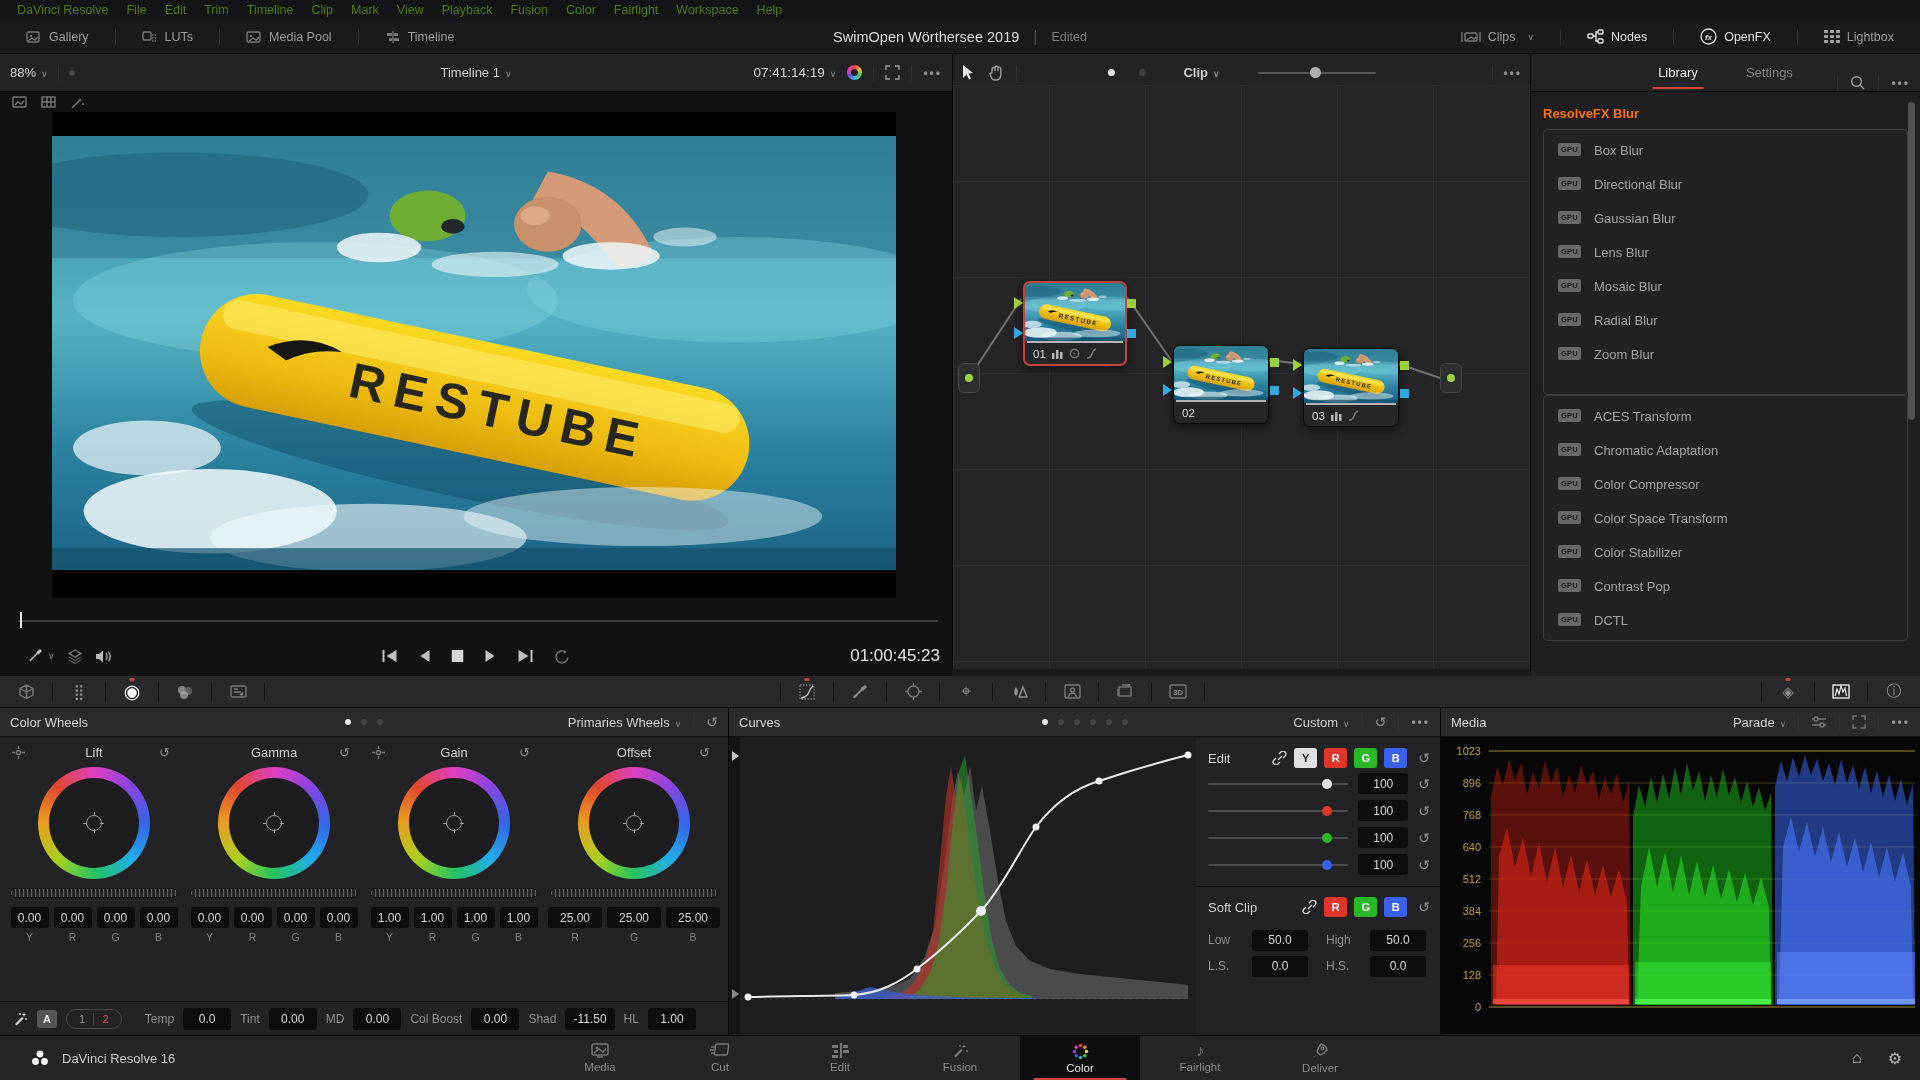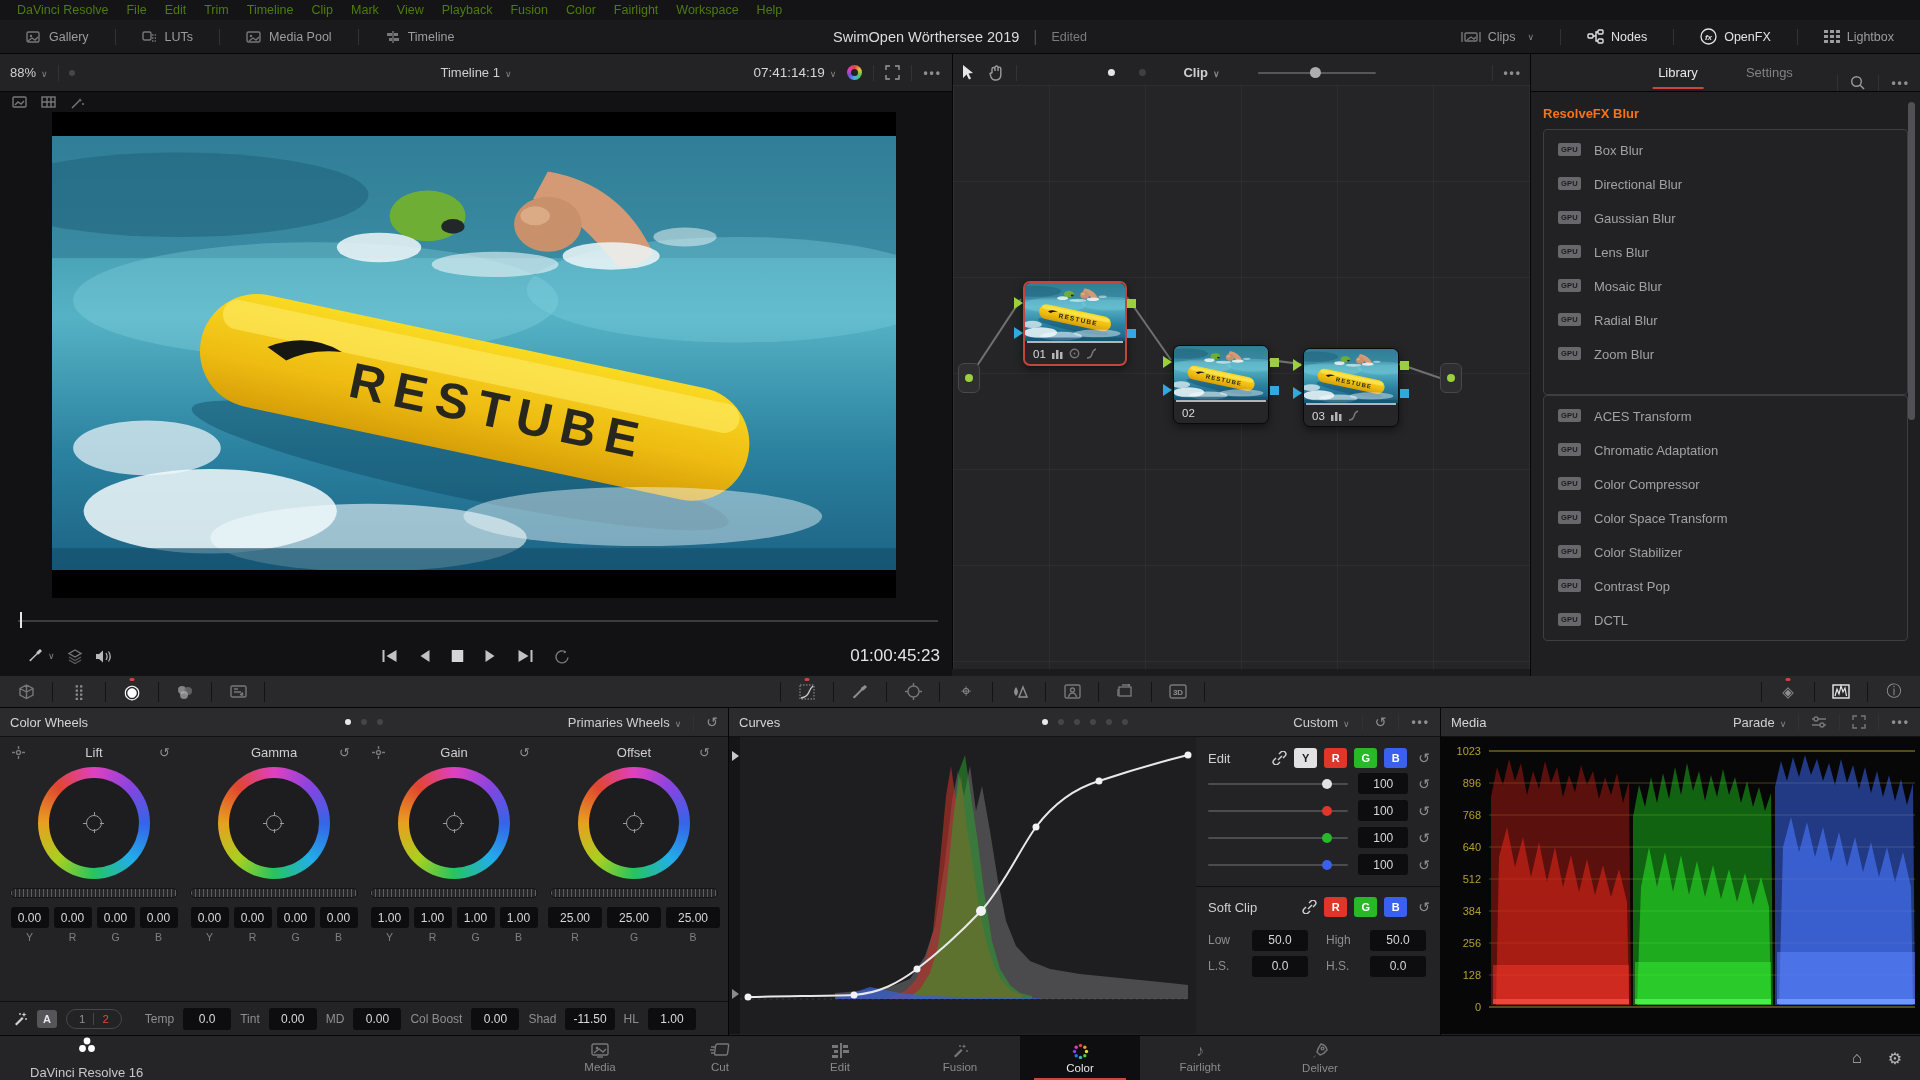--- a/index.html
+++ b/index.html
@@ -147,21 +147,21 @@
   .slval { width:50px; }
   .editdiv { height:1px; background:#0f0f11; margin:8px -10px 8px -12px; }
   .scrow { display:flex; align-items:center; gap:8px; height:26px; }
   .sc-label { width:36px; font-size:12px; color:#8e8e92; }
   .scbox { width:56px; }
 
   .scopearea { position:relative; height:297px; background:#070707; }
 
   
   .pagebar { position:absolute; left:0; top:1035px; right:0; height:45px; background:#252528; border-top:1px solid #060607; }
-  .brand { position:absolute; left:30px; top:0; height:100%; display:flex; align-items:center; gap:12px;flex-direction:column; }
+  .brand { position:absolute; left:30px; top:0; height:100%; display:flex; align-items:center; gap:12px; }
   .brand .bname { font-size:13px; color:#c8c8ca; }
   .pages { position:absolute; left:50%; top:0; transform:translateX(-50%); height:100%; display:flex; }
   .page { position:relative; width:120px; height:100%; display:flex; flex-direction:column; align-items:center; justify-content:center; gap:3px; color:#8a8a8e; }
   .page .plabel { font-size:11.5px; }
   .page.active { background:#0e0e10; color:#e8e8ea; }
   .page.active::after { content:""; position:absolute; left:14px; right:14px; bottom:0; height:2px; background:#d0453a; }
   .bar-right { position:absolute; right:18px; top:0; height:100%; display:flex; align-items:center; gap:26px; font-size:16px; color:#b6b6b8; }
 </style>
 </head>
 <body>

